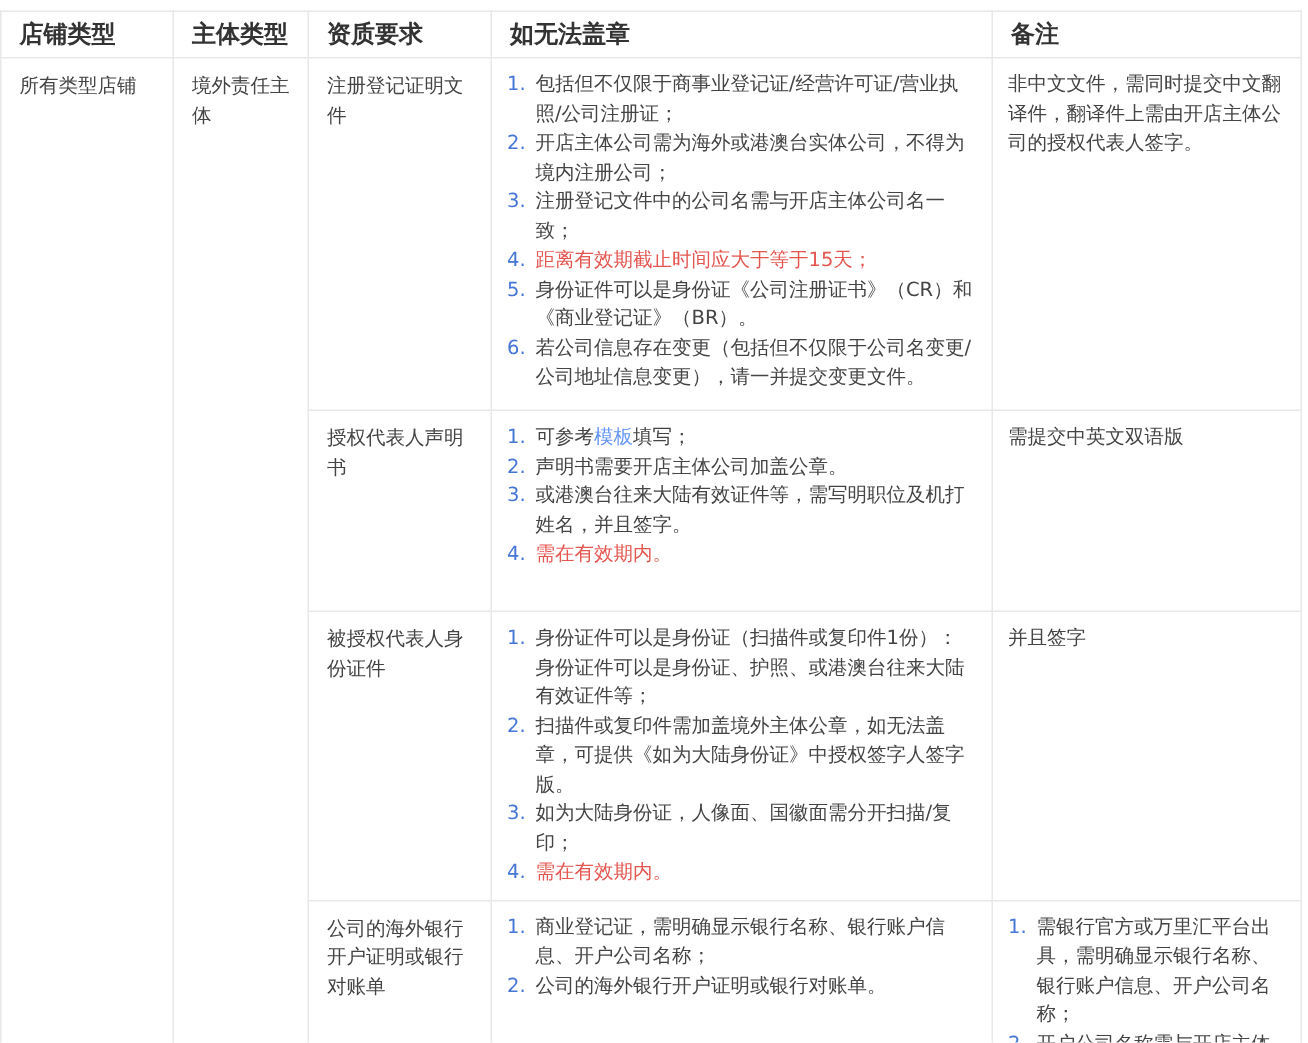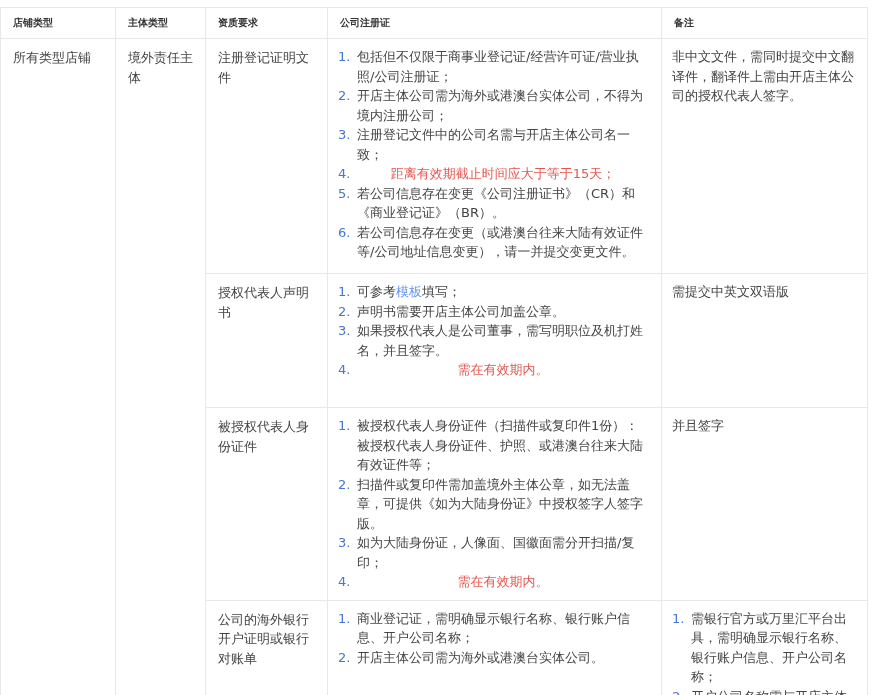--- a/index.html
+++ b/index.html
@@ -20,53 +20,53 @@
     border-collapse:collapse;table-layout:fixed;
     width:867px;margin:7px 0 0 0;font-size:13px;
   }
   th,td{
     border:1px solid var(--border);
     text-align:left;vertical-align:top;
     word-break:break-all;overflow-wrap:anywhere;
   }
   th{
     height:30px;vertical-align:middle;
-    padding:0 12px;font-size:10px;font-weight:bold;color:var(--head);
+    padding:0 12px;font-size:16px;font-weight:bold;color:var(--head);
     background:#ffffff;white-space:nowrap;
   }
   td{padding:9px 12px 9px 12px;line-height:1.5;}
   td.req, td.remark{padding:8px 12px 8px 10px;}
   tbody tr:nth-child(1) td{height:216px;}
   tbody tr:nth-child(1) td[rowspan]{height:auto;}
   tbody tr:nth-child(2) td{height:115px;}
   tbody tr:nth-child(3) td{height:155px;}
   .olist{display:block;}
   .li{display:flex;align-items:flex-start;}
   .num{flex:none;width:19px;color:var(--blue);}
   .txt{flex:1;min-width:0;}
-  .txt.red{color:var(--red);text-align:center;}
+  .txt.red{color:var(--red);}
   .link{color:var(--link);text-decoration:none;cursor:pointer;}
 </style>
 </head>
 <body>
 
 <table>
   <colgroup>
     <col style="width:115px">
     <col style="width:90px">
     <col style="width:122px">
     <col style="width:334px">
     <col style="width:206px">
   </colgroup>
   <thead>
     <tr>
       <th>店铺类型</th>
       <th>主体类型</th>
       <th>资质要求</th>
-      <th>公司注册证</th>
+      <th>如无法盖章</th>
       <th>备注</th>
     </tr>
   </thead>
   <tbody id="tbody">
       <tr>
         <td rowspan="4">所有类型店铺</td>
         <td rowspan="4">境外责任主体</td>
         <td class="name">注册登记证明文件</td>
         <td class="req">
           <div class="olist">
@@ -81,61 +81,61 @@
             <div class="li">
               <span class="num">3.</span>
               <span class="txt">注册登记文件中的公司名需与开店主体公司名一致；</span>
             </div>
             <div class="li">
               <span class="num">4.</span>
               <span class="txt red">距离有效期截止时间应大于等于15天；</span>
             </div>
             <div class="li">
               <span class="num">5.</span>
-              <span class="txt">若公司信息存在变更《公司注册证书》（CR）和《商业登记证》（BR）。</span>
+              <span class="txt">身份证件可以是身份证《公司注册证书》（CR）和《商业登记证》（BR）。</span>
             </div>
             <div class="li">
               <span class="num">6.</span>
-              <span class="txt">若公司信息存在变更（或港澳台往来大陆有效证件等/公司地址信息变更），请一并提交变更文件。</span>
+              <span class="txt">若公司信息存在变更（包括但不仅限于公司名变更/公司地址信息变更），请一并提交变更文件。</span>
             </div>
           </div>
         </td>
         <td class="remark">非中文文件，需同时提交中文翻译件，翻译件上需由开店主体公司的授权代表人签字。</td>
       </tr>
       <tr>
         <td class="name">授权代表人声明书</td>
         <td class="req">
           <div class="olist">
             <div class="li">
               <span class="num">1.</span>
               <span class="txt">可参考<a class="link">模板</a>填写；</span>
             </div>
             <div class="li">
               <span class="num">2.</span>
               <span class="txt">声明书需要开店主体公司加盖公章。</span>
             </div>
             <div class="li">
               <span class="num">3.</span>
-              <span class="txt">如果授权代表人是公司董事，需写明职位及机打姓名，并且签字。</span>
+              <span class="txt">或港澳台往来大陆有效证件等，需写明职位及机打姓名，并且签字。</span>
             </div>
             <div class="li">
               <span class="num">4.</span>
               <span class="txt red">需在有效期内。</span>
             </div>
           </div>
         </td>
         <td class="remark">需提交中英文双语版</td>
       </tr>
       <tr>
         <td class="name">被授权代表人身份证件</td>
         <td class="req">
           <div class="olist">
             <div class="li">
               <span class="num">1.</span>
-              <span class="txt">被授权代表人身份证件（扫描件或复印件1份）：被授权代表人身份证件、护照、或港澳台往来大陆有效证件等；</span>
+              <span class="txt">身份证件可以是身份证（扫描件或复印件1份）：身份证件可以是身份证、护照、或港澳台往来大陆有效证件等；</span>
             </div>
             <div class="li">
               <span class="num">2.</span>
               <span class="txt">扫描件或复印件需加盖境外主体公章，如无法盖章，可提供《如为大陆身份证》中授权签字人签字版。</span>
             </div>
             <div class="li">
               <span class="num">3.</span>
               <span class="txt">如为大陆身份证，人像面、国徽面需分开扫描/复印；</span>
             </div>
             <div class="li">
@@ -149,21 +149,21 @@
       <tr>
         <td class="name">公司的海外银行开户证明或银行对账单</td>
         <td class="req">
           <div class="olist">
             <div class="li">
               <span class="num">1.</span>
               <span class="txt">商业登记证，需明确显示银行名称、银行账户信息、开户公司名称；</span>
             </div>
             <div class="li">
               <span class="num">2.</span>
-              <span class="txt">开店主体公司需为海外或港澳台实体公司。</span>
+              <span class="txt">公司的海外银行开户证明或银行对账单。</span>
             </div>
           </div>
         </td>
         <td class="remark">
           <div class="olist">
             <div class="li">
               <span class="num">1.</span>
               <span class="txt">需银行官方或万里汇平台出具，需明确显示银行名称、银行账户信息、开户公司名称；</span>
             </div>
             <div class="li">

